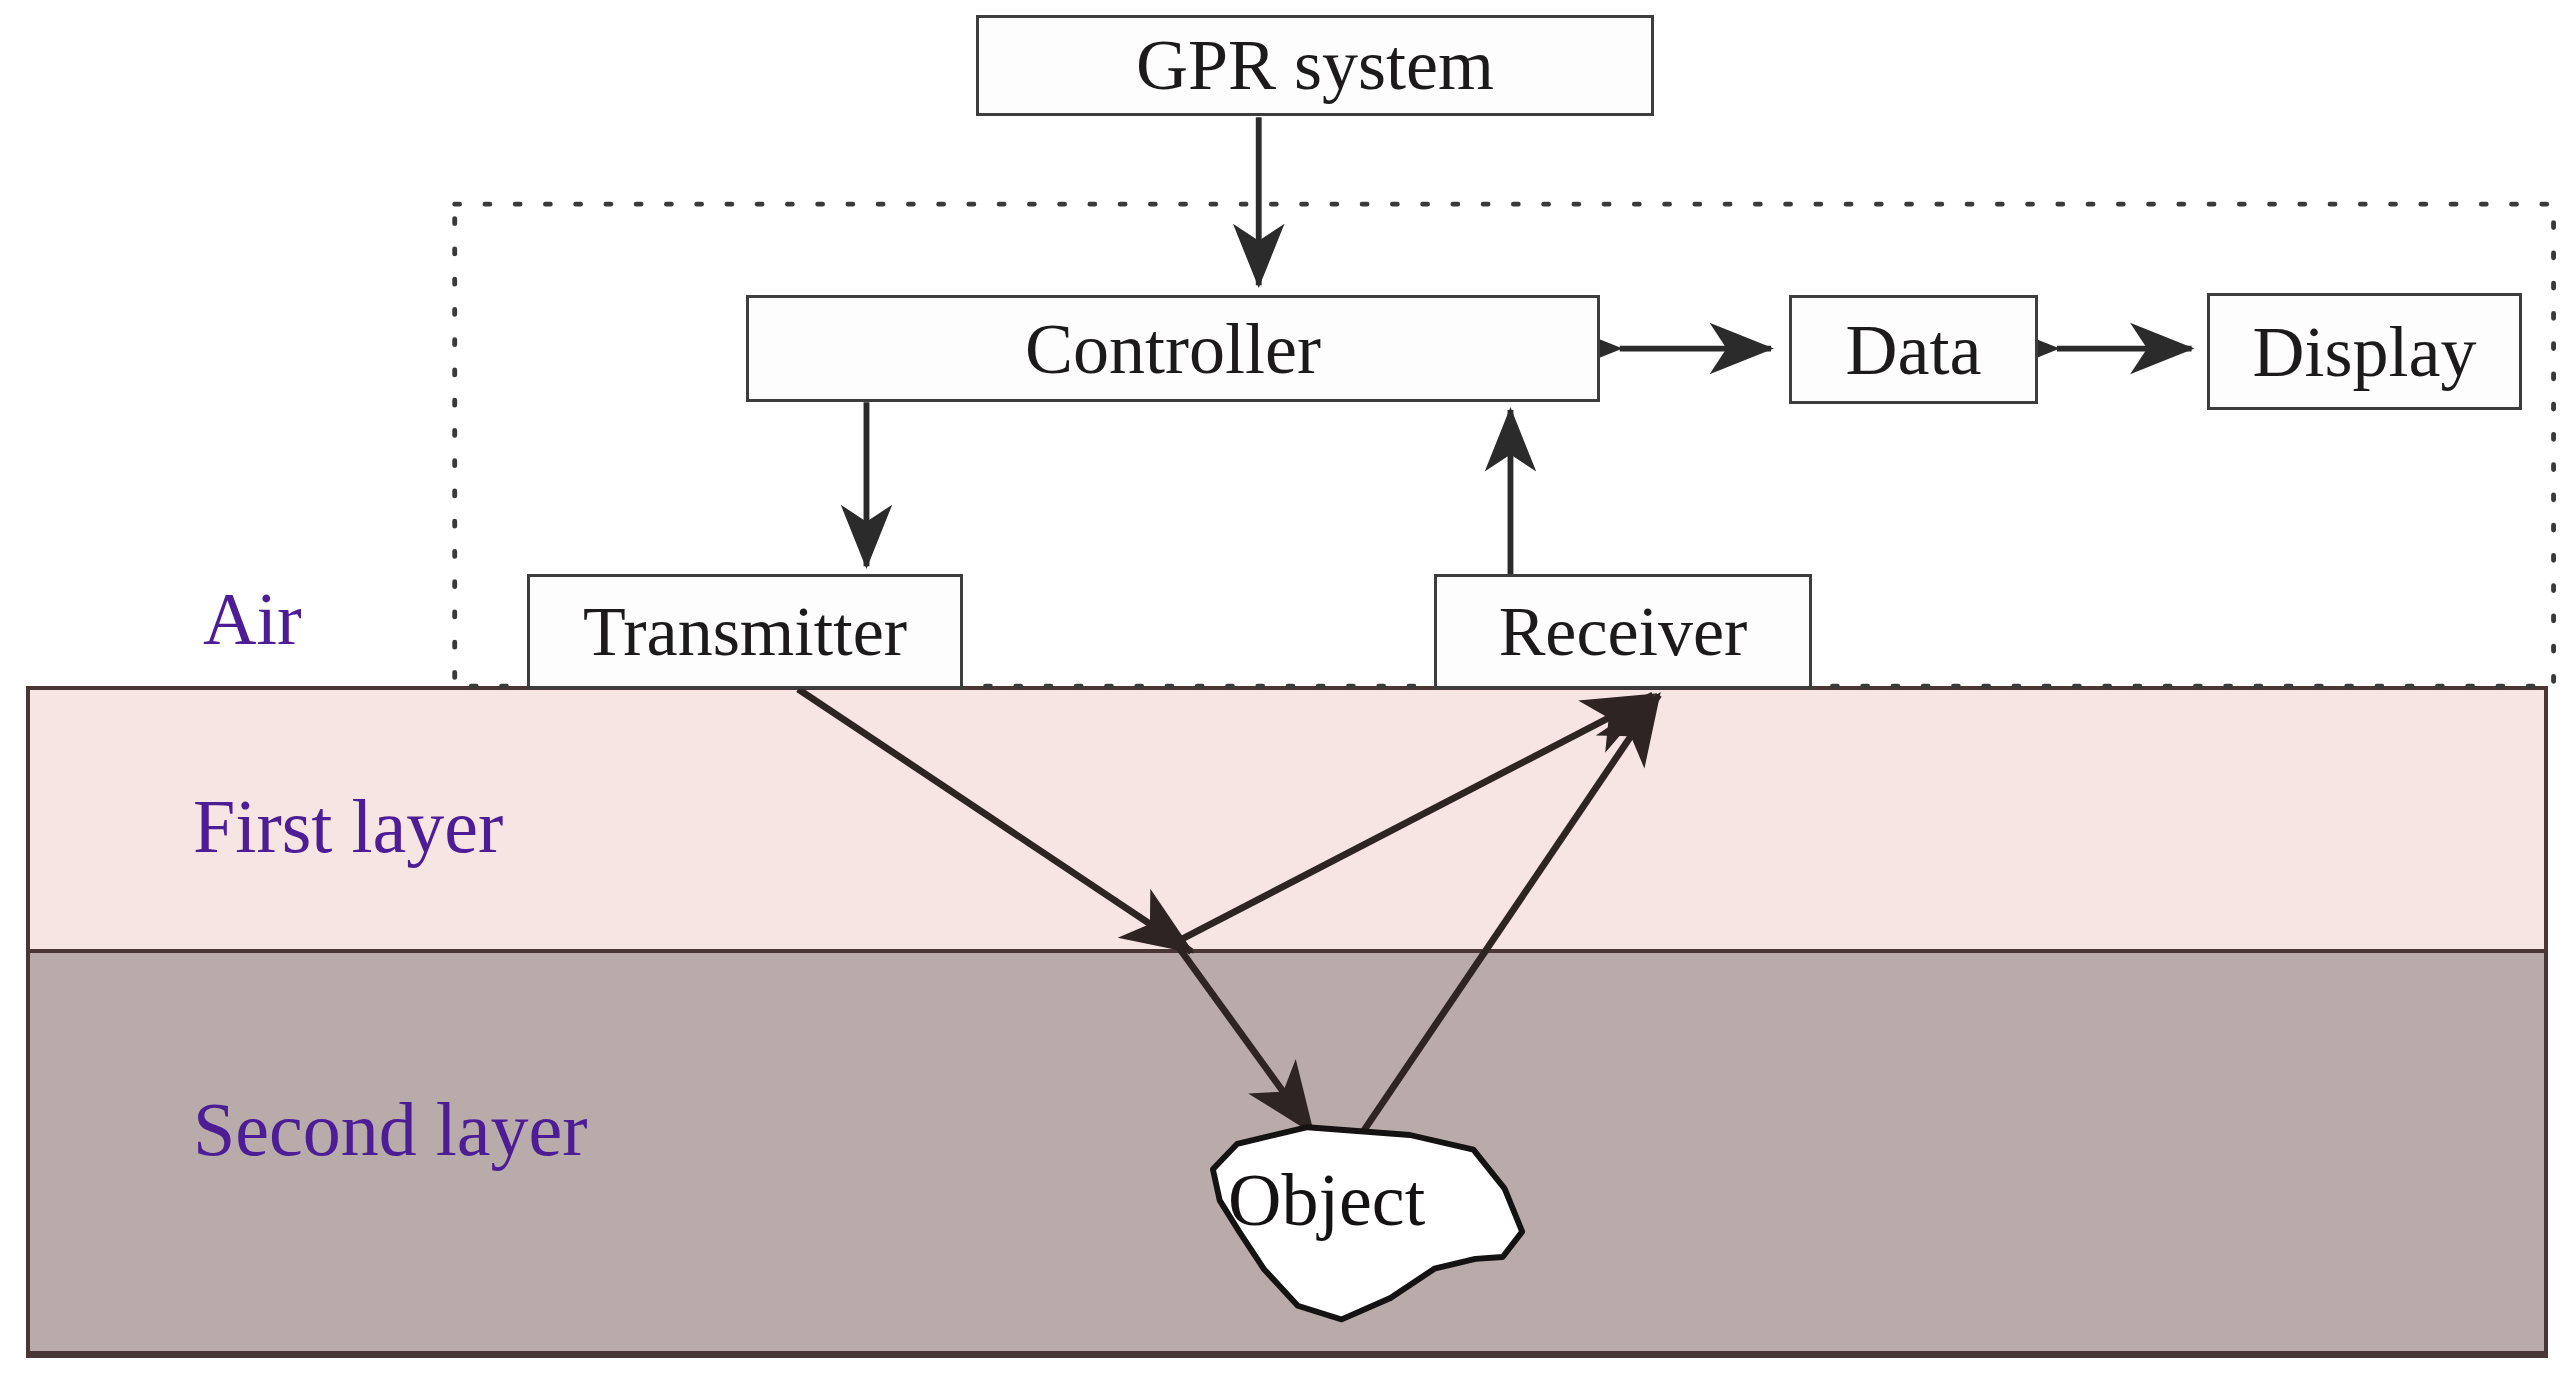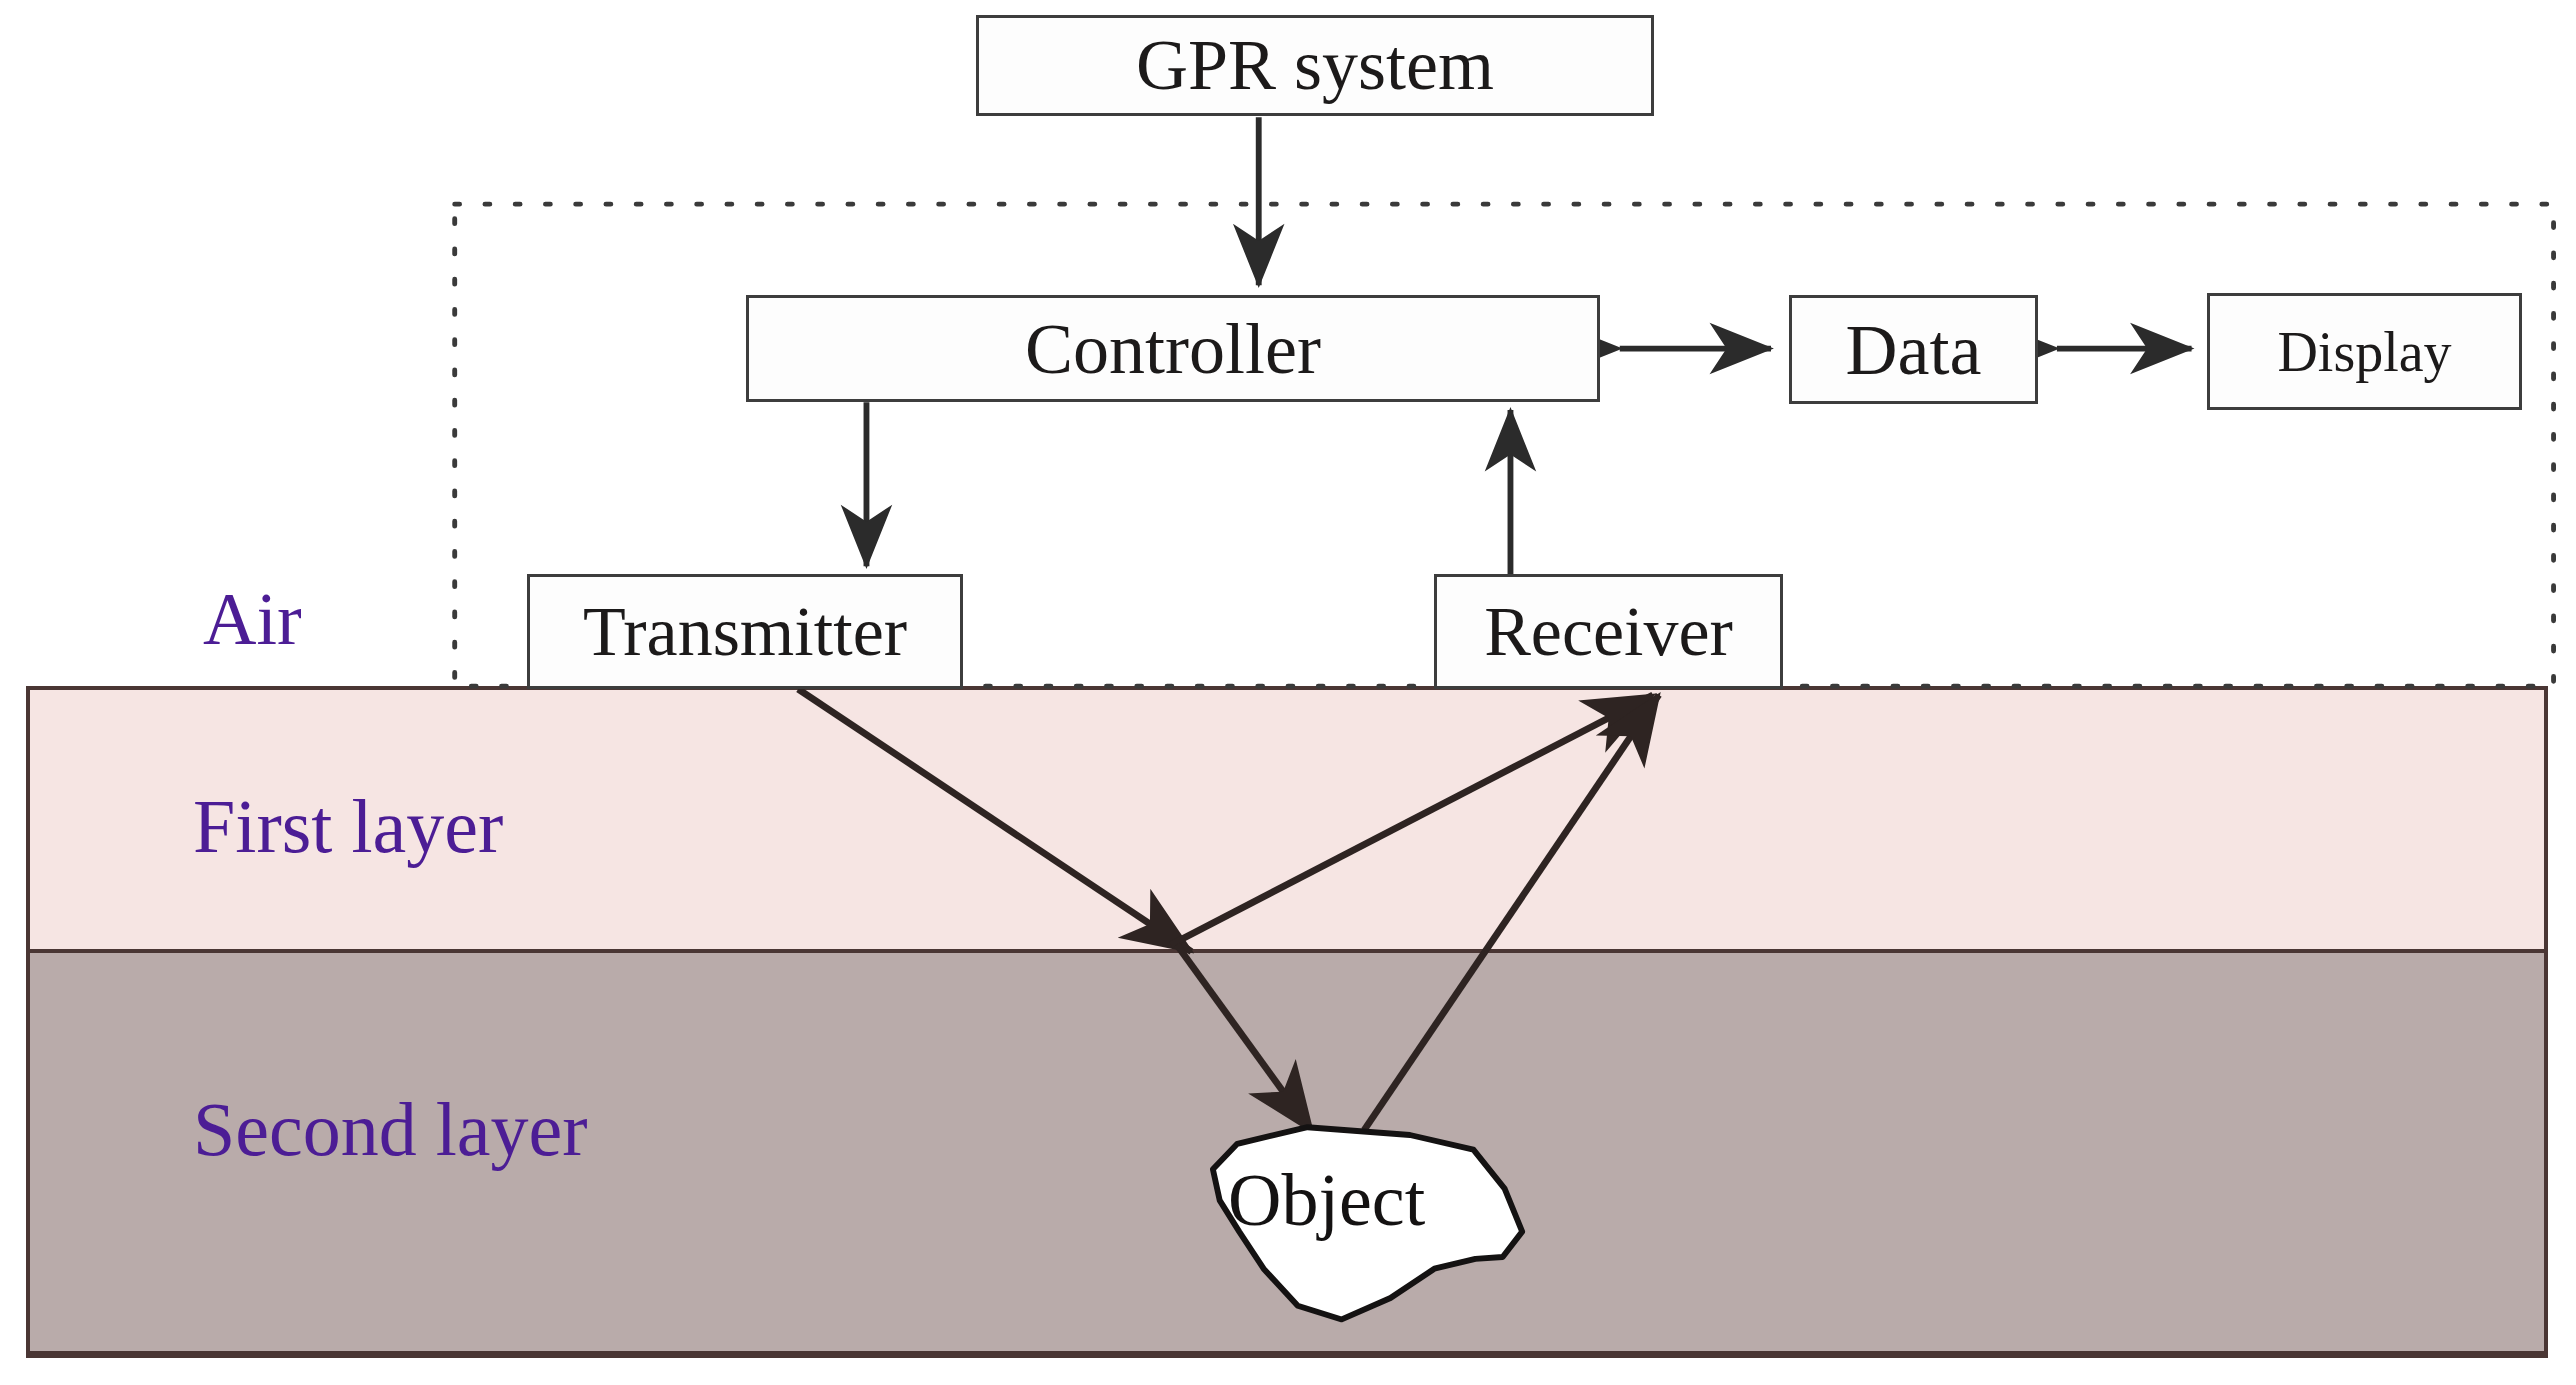--- a/index.html
+++ b/index.html
@@ -32,23 +32,23 @@
     align-items: center;
     justify-content: center;
     color: #1c1a1a;
     line-height: 1;
     white-space: nowrap;
     z-index: 6;
   }
   #box-gpr      { left:976px; top:14.6px;  width:678px; height:101px; font-size:72px; }
   #box-controller { left:746px; top:295px; width:854px; height:107px; font-size:72px; }
   #box-data     { left:1789px; top:295px; width:249px; height:109px; font-size:72px; }
-  #box-display  { left:2207px; top:293px; width:315px; height:117px; font-size:56px; }
+  #box-display  { left:2207px; top:293px; width:315px; height:117px; font-size:72px; }
   #box-transmitter { left:527px; top:574px; width:436px; height:115px; font-size:70px; }
-  #box-receiver { left:1434px; top:574px; width:349px; height:115px; font-size:70px; }
+  #box-receiver { left:1434px; top:574px; width:378px; height:115px; font-size:70px; }
 
   
   .ground {
     position: absolute;
     box-sizing: border-box;
     z-index: 1;
   }
   #layer-first {
     left: 26px; top: 686px; width: 2522px; height: 263px;
     background: #f6e5e3;

